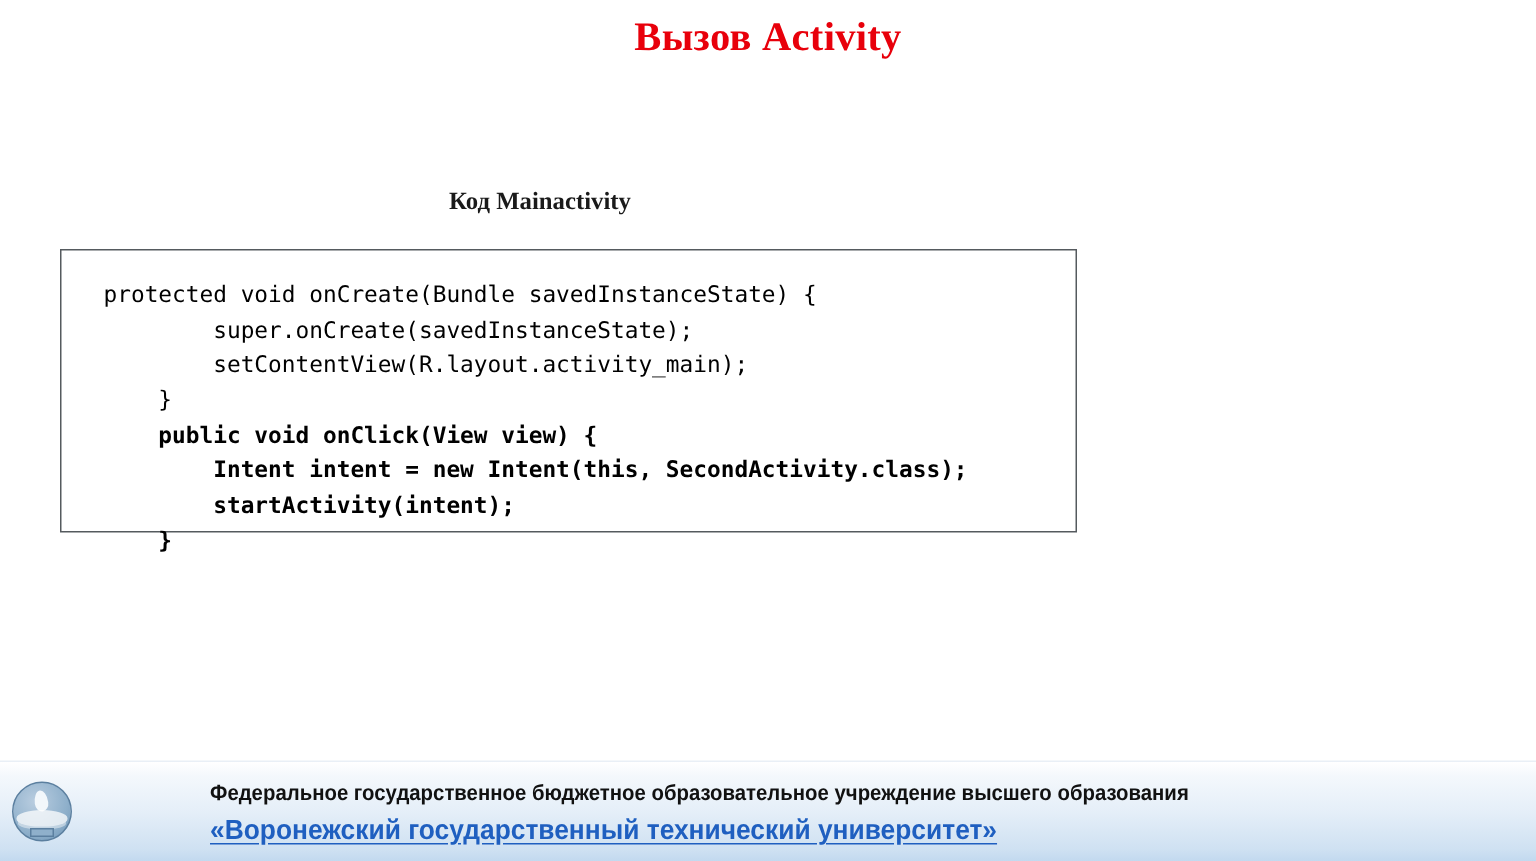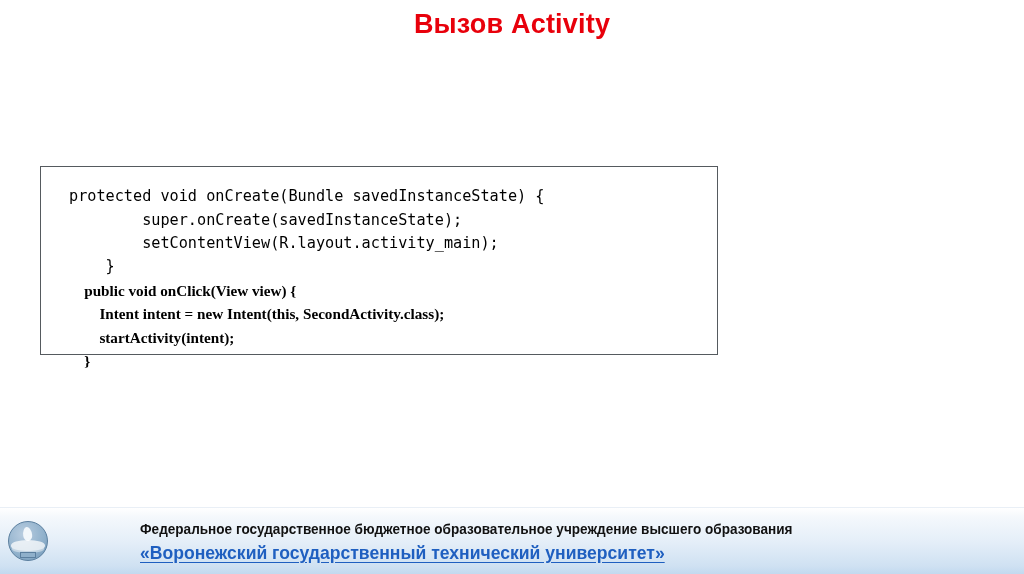--- a/index.html
+++ b/index.html
@@ -23,21 +23,21 @@
     height: 574px;
   }
 
   
   .slide-title {
     position: absolute;
     top: 8px;
     left: 0;
     width: 1024px;
     text-align: center;
-    font-family: Liberation Sans, sans-serif;
+    font-family: Liberation Serif, serif;
     font-weight: bold;
     font-size: 27px;
     line-height: 33px;
     color: #E8000B;
     letter-spacing: 0.2px;
   }
 
   
   .intro-text {
     position: absolute;
@@ -82,21 +82,21 @@
     top: 170px;
     width: 760px;
     font-family: "DejaVu Sans Mono", "Liberation Mono", monospace;
     font-size: 15.2px;
     line-height: 23.4px;
     color: #000000;
     white-space: pre;
     letter-spacing: 0px;
   }
   .code-line { display: block; height: 23.4px; padding-left: 27px; }
-  .code-line.bold { font-weight: bold; font-family: Liberation Serif, serif; }
+  .code-line.bold { font-weight: bold; }
 
   
   .overlay-label {
     position: absolute;
     left: 372px;
     top: 278px;
     font-family: "Liberation Sans", sans-serif;
     font-size: 14.5px;
     line-height: 17px;
     color: #000000;
@@ -199,20 +199,21 @@
   }
 </style>
 </head>
 <body>
 
 <div class="slide">
 
   <div class="slide-title">Вызов Activity</div>
 
 
+  <div class="code-caption">Код Mainactivity</div>
 
   <div class="code-box"></div>
 
   <pre class="code-listing"><span class="code-line">protected void onCreate(Bundle savedInstanceState) {</span><span class="code-line">        super.onCreate(savedInstanceState);</span><span class="code-line">        setContentView(R.layout.activity_main);</span><span class="code-line">    }</span><span class="code-line bold">    public void onClick(View view) {</span><span class="code-line bold">        Intent intent = new Intent(this, SecondActivity.class);</span><span class="code-line bold">        startActivity(intent);</span><span class="code-line bold">    }</span></pre>
 
 
   <div class="footer">
     <div class="footer-logo">
       <div class="emblem-ring"></div>
       <div class="emblem-flame"></div>

